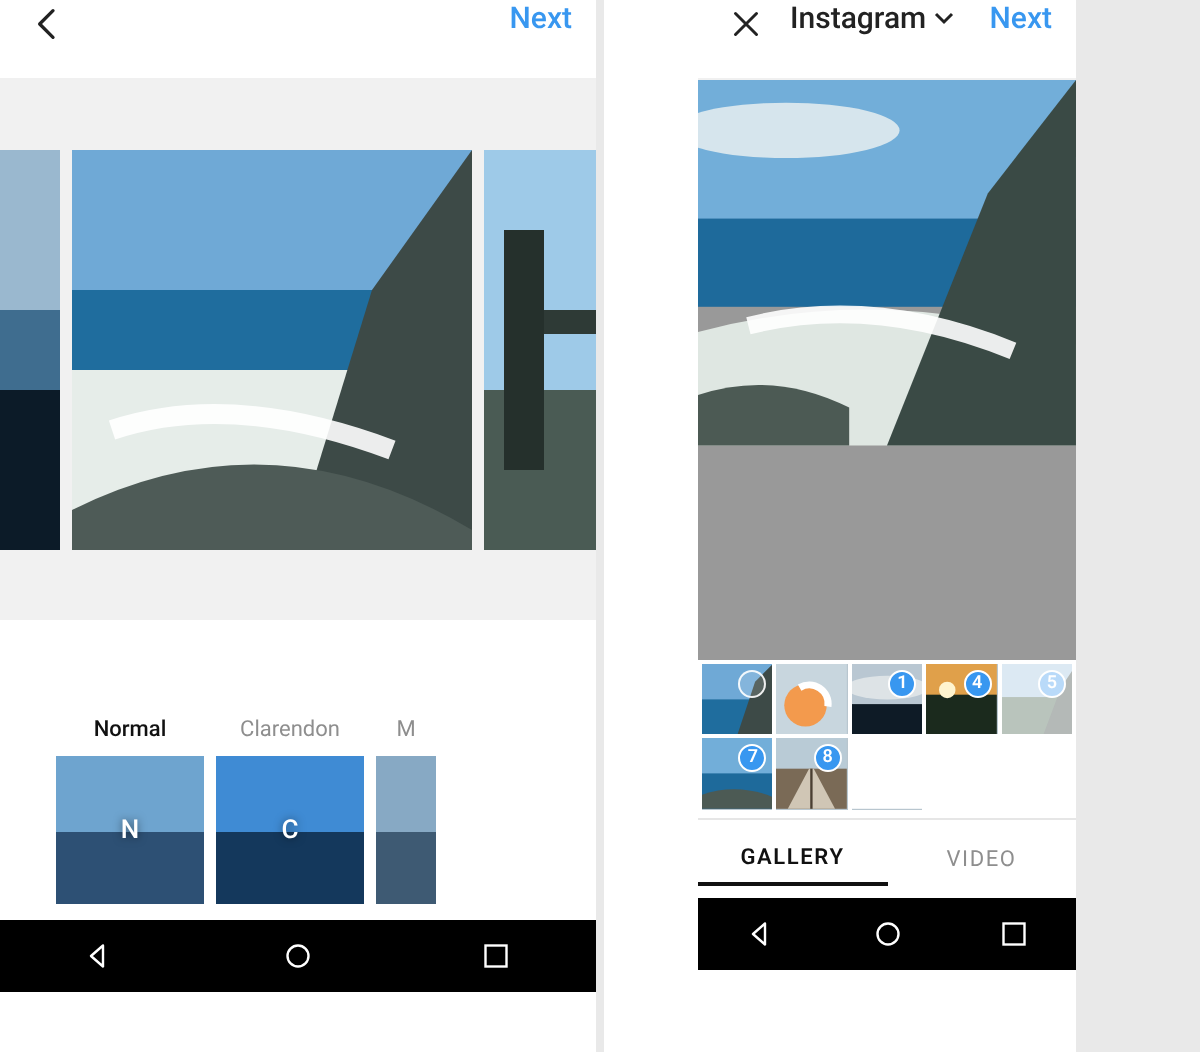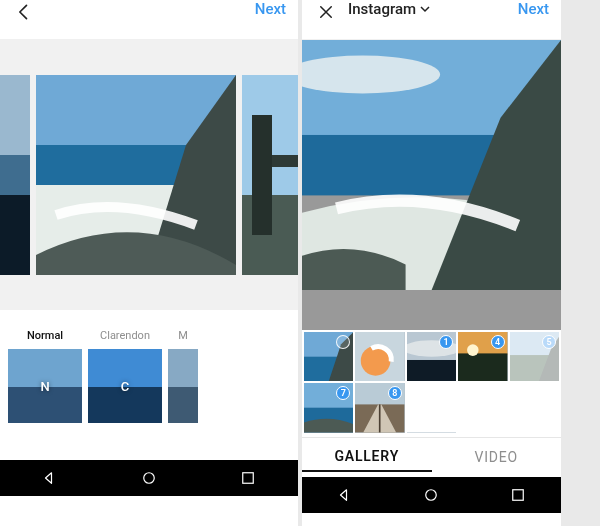--- a/index.html
+++ b/index.html
@@ -1,51 +1,51 @@
 <!DOCTYPE html>
 <html><head>
 <meta charset="utf-8">
 <style>
   * { margin: 0; padding: 0; box-sizing: border-box; }
   html, body { width: 600px; height: 526px; overflow: hidden; font-family: -apple-system, Roboto, "Helvetica Neue", Arial, sans-serif; background: #e9e9e9; }
   .wrap { display: flex; width: 600px; height: 526px; gap: 4px; }
   .phone { background: #fff; display: flex; flex-direction: column; height: 526px; }
   .phone-left { width: 298px; }
-  .phone-right { width: 259px; }
+  .phone-right { width: 236px; padding-left: 47px; }
 
   
   .header { height: 40px; display: flex; align-items: flex-start; padding: 0 12px; background: #fff; border-bottom: 1px solid rgba(0,0,0,0.06); }
   .header .title { flex: 1; font-size: 15px; font-weight: 500; color: #222; display: flex; align-items: center; gap: 4px; }
   .header .next { color: #3897f0; font-size: 15px; font-weight: 500; }
   .icon-btn { width: 24px; height: 24px; display: flex; align-items: center; justify-content: center; margin-right: 10px; }
 
   
   .carousel-area { background: #f1f1f1; flex: 0 0 270px; display: flex; align-items: center; overflow: hidden; position: relative; }
   .carousel-track { display: flex; align-items: center; gap: 6px; transform: translateX(-120px); }
   .photo-card { flex: 0 0 auto; background: #ccc; position: relative; overflow: hidden; }
   .photo-card.big { width: 200px; height: 200px; }
   .photo-card.side { width: 150px; height: 200px; }
 
-  .filters { flex: 0 0 150px; background: #fff; display: flex; align-items: flex-end; gap: 6px; padding: 16px 8px 37px 8px; overflow: hidden; }
+  .filters { flex: 0 0 150px; background: #fff; display: flex; align-items: flex-end; gap: 6px; padding: 16px 8px 8px 8px; overflow: hidden; margin-left: 20px; }
   .filter-item { flex: 0 0 auto; width: 74px; text-align: center; }
   .filter-label { font-size: 11px; color: #8e8e8e; margin-bottom: 6px; height: 14px; }
   .filter-label.active { color: #111; font-weight: 500; }
   .filter-thumb { width: 74px; height: 74px; position: relative; display:flex; align-items:center; justify-content:center; }
   .filter-thumb .letter { position: absolute; color: #fff; font-size: 13px; font-weight: 500; text-shadow: 0 0 4px rgba(0,0,0,0.5); }
 
   
   .preview { flex: 0 0 290px; background: #999; position: relative; overflow: hidden; }
   .grid { flex: 0 0 auto; display: grid; grid-template-columns: repeat(5, 1fr); gap: 2px; padding: 2px 2px 4px 2px; background: #fff; }
   .cell { aspect-ratio: 1; background: #b8c6cf; position: relative; overflow: hidden; }
   .badge { position: absolute; top: 3px; right: 3px; width: 14px; height: 14px; border-radius: 50%; background: #3897f0; color: #fff; font-size: 9px; font-weight: 600; display: flex; align-items: center; justify-content: center; border: 1.5px solid #fff; }
   .badge.hollow { background: rgba(255,255,255,0.15); border: 1.5px solid rgba(255,255,255,0.9); }
   .cell.faded { opacity: 0.35; }
 
   .tabs { height: 40px; display: flex; align-items: center; border-top: 1px solid #e6e6e6; background:#fff; }
-  .tab { flex: 1; text-align: center; font-size: 14px; letter-spacing: 0.8px; color: #8e8e8e; }
+  .tab { flex: 1; text-align: center; font-size: 11px; letter-spacing: 0.8px; color: #8e8e8e; }
   .tab.active { color: #111; font-weight: 600; border-bottom: 2px solid #111; padding-bottom: 6px; margin-bottom: -6px; }
 
   
   .navbar { height: 36px; background: #000; display: flex; align-items: center; justify-content: space-around; }
   .nav-icon { width: 18px; height: 18px; }
 
   
   .scene { position:absolute; inset:0; }
 </style>
 </head>

